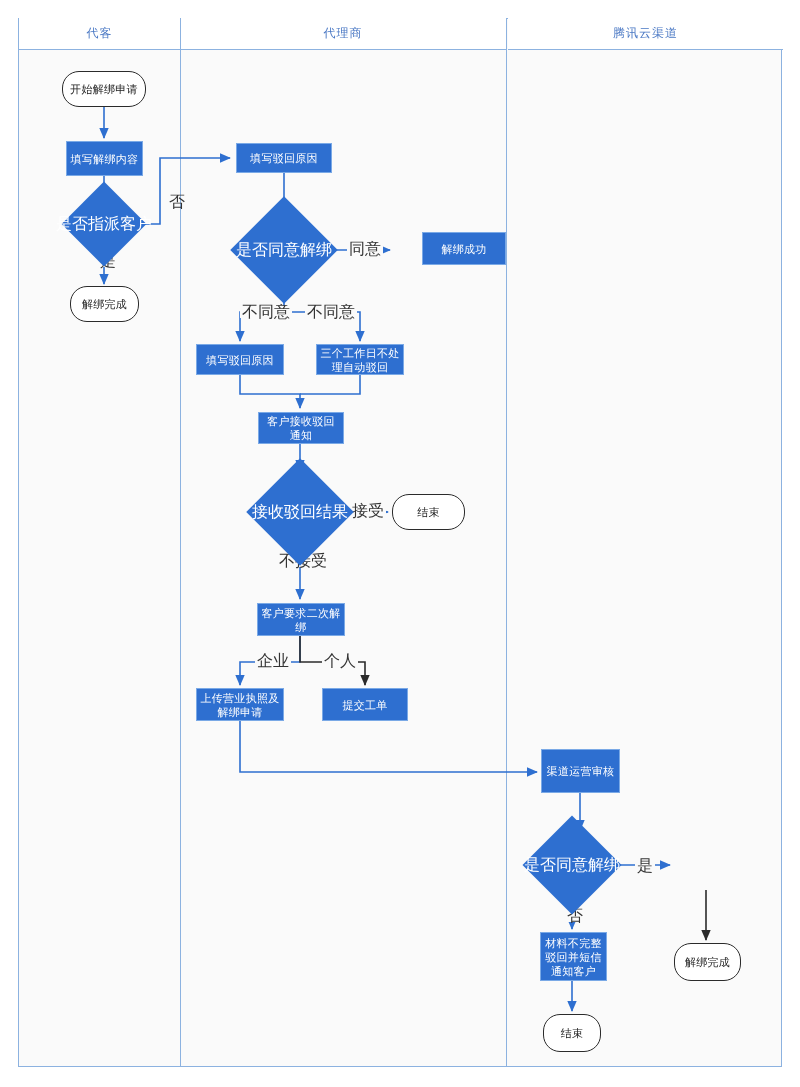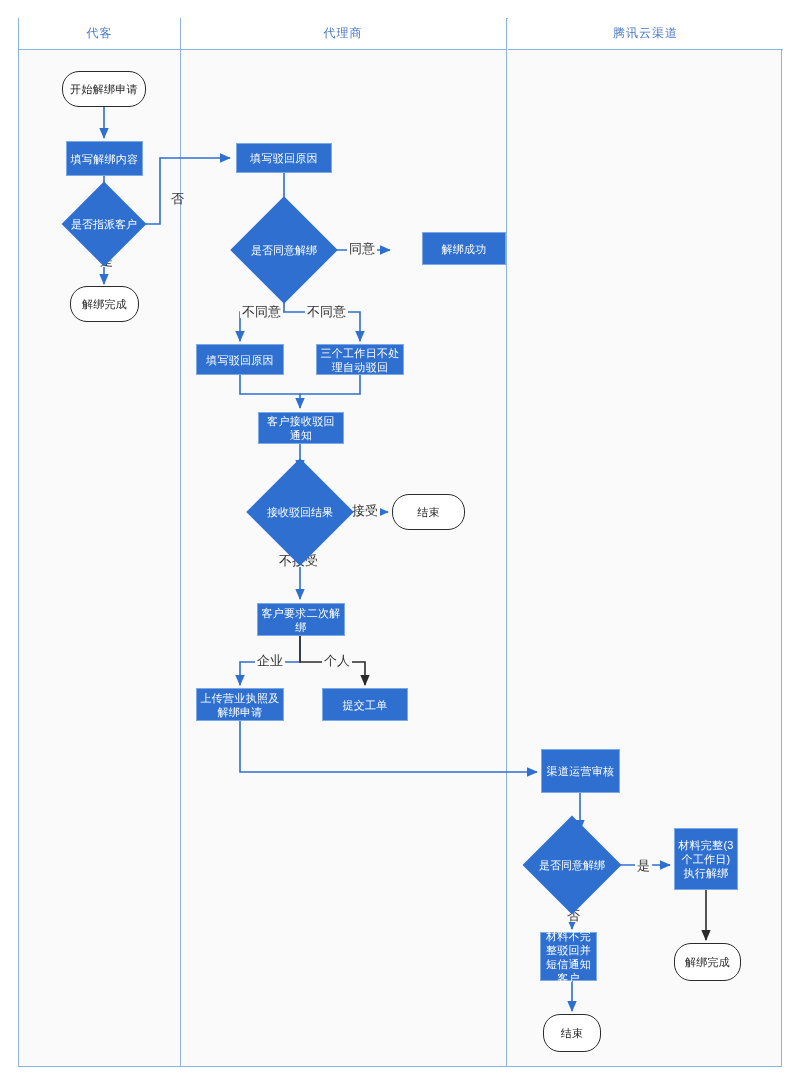--- a/index.html
+++ b/index.html
@@ -72,34 +72,34 @@
     position:absolute;
     left:0;top:0;width:100%;height:100%;
     background:#2e6fd0;
     transform:rotate(45deg);
     transform-origin:center center;
   }
   .diamond-wrap .dlabel{
     position:relative;
     z-index:2;
     color:#ffffff;
-    font-size:11px;
+    font-size:16px;
     line-height:14px;
     text-align:center;
     white-space:nowrap;
   }
   
   .edges{
     position:absolute;
     left:0;top:0;width:800px;height:1087px;
     pointer-events:none;
   }
   .edge-label{
     position:absolute;
-    font-size:13px;
+    font-size:16px;
     color:#333333;
     background:#fafafa;
     padding:0 2px;
     white-space:nowrap;
     line-height:12px;
   }
   .edge-label.vert{
     writing-mode:vertical-rl;
     text-orientation:upright;
     letter-spacing:0px;
@@ -220,21 +220,20 @@
 
   <div class="node process" style="left:322px;top:688px;width:86px;height:33px;">提交工单</div>
 
   <div class="node process" style="left:541px;top:749px;width:79px;height:44px;">渠道运营审核</div>
 
   <div class="diamond-wrap" style="left:530px;top:830px;width:84px;height:70px;">
     <div class="diamond-shape" style="left:7px;top:0px;width:70px;height:70px;"></div>
     <span class="dlabel">是否同意解绑</span>
   </div>
 
-  <div class="node process" style="left:674px;top:828px;width:64px;height:62px;">材料完整(3个工作日) 执行解绑</div>
-
-  <div class="node process" style="left:540px;top:932px;width:57px;height:49px;text-align:center;">材料不完整驳回并短信通知客户</div>
+
+  <div class="node process" style="left:540px;top:932px;width:67px;height:49px;text-align:center;">材料不完整驳回并短信通知客户</div>
 
   <div class="node terminator" style="left:543px;top:1014px;width:58px;height:38px;">结束</div>
 
   <div class="node terminator" style="left:674px;top:943px;width:67px;height:38px;">解绑完成</div>
 
 </div>
 
 </body></html>

